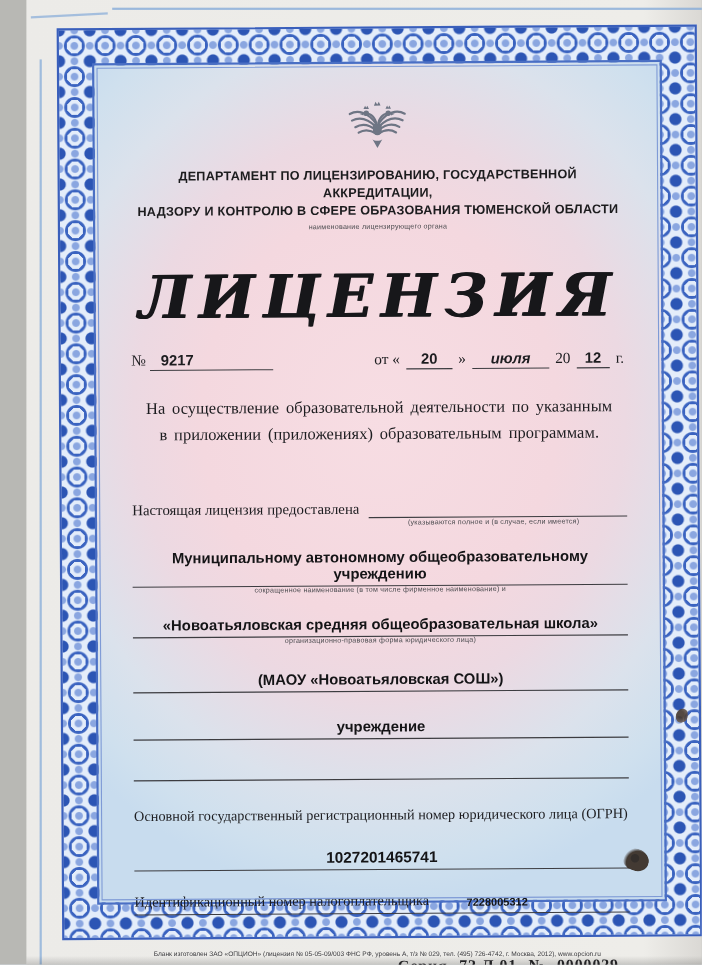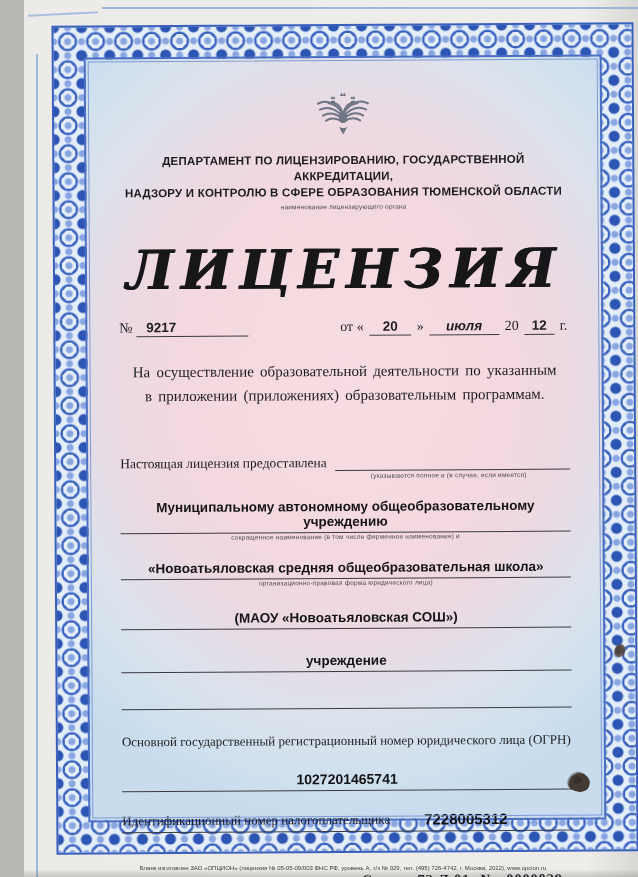--- a/index.html
+++ b/index.html
@@ -81,21 +81,21 @@
     color:#141416;padding-bottom:3px;}
   .mt22{margin-top:20px;} .mt26{margin-top:24px;}
   .blank-rule{margin:26px 4px 0 4px;border-bottom:1.3px solid #3c3c40;height:10px;}
 
   .ogrn-label{margin-top:24px;padding:0 4px;font-size:13px;color:#1d1d20;}
   .ogrn-val{margin:22px 4px 0 4px;text-align:center;border-bottom:1.3px solid #3c3c40;
     font-family:"Liberation Sans",sans-serif;font-weight:bold;font-size:14px;color:#141416;padding-bottom:3px;}
 
   .inn-row{display:flex;align-items:flex-end;margin:20px 4px 0 4px;
     border-bottom:1.3px solid #3c3c40;padding-bottom:3px;font-size:13px;color:#1d1d20;}
-  .inn-row .val{font-family:"Liberation Sans",sans-serif;font-weight:bold;font-size:15px;
+  .inn-row .val{font-family:"Liberation Sans",sans-serif;font-weight:bold;font-size:10px;
     color:#141416;margin-left:34px;text-align:center;}
 
   .series-row{margin-top:40px;text-align:right;padding-right:14px;
     font-size:14.5px;font-weight:600;color:#1d1d20;letter-spacing:.8px;}
   .series-row span{margin-left:6px;}
 
   .blot1{position:absolute;right:-22px;top:588px;width:11px;height:13px;
     background:radial-gradient(circle at 40% 40%, #3a2c22 30%, #6b5a4c 70%, transparent 75%);
     border-radius:60% 40% 55% 45%;opacity:.85;}
   .blot2{position:absolute;right:14px;bottom:26px;width:24px;height:20px;

